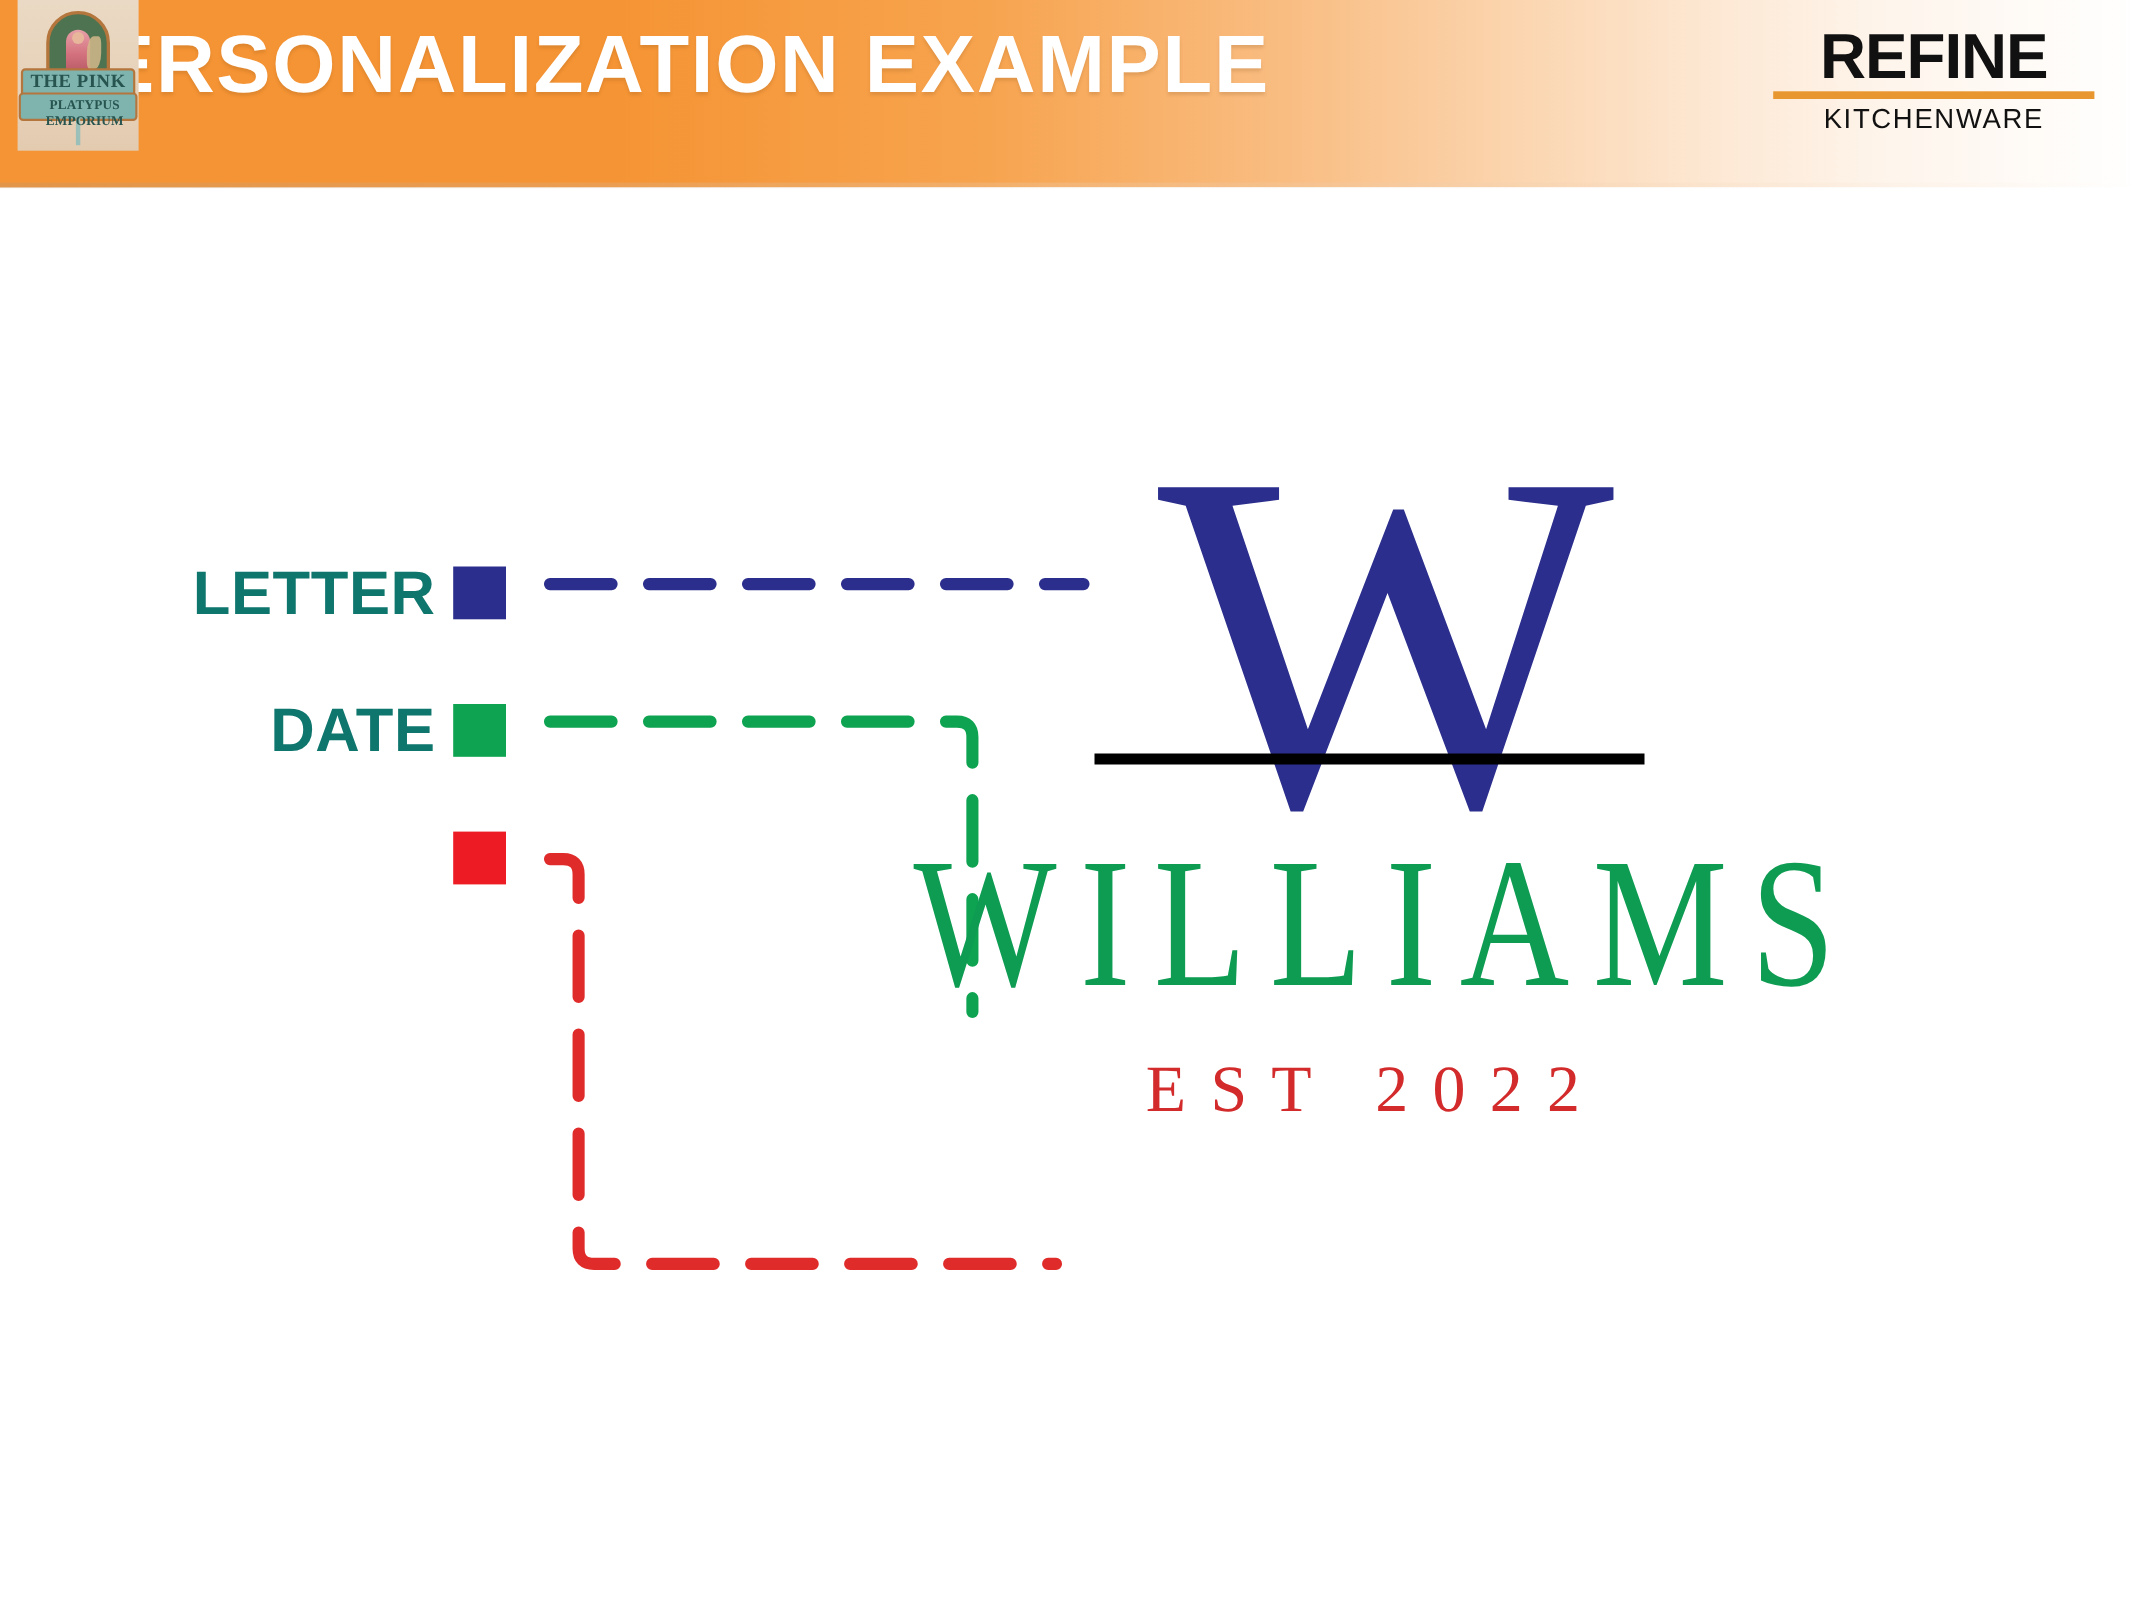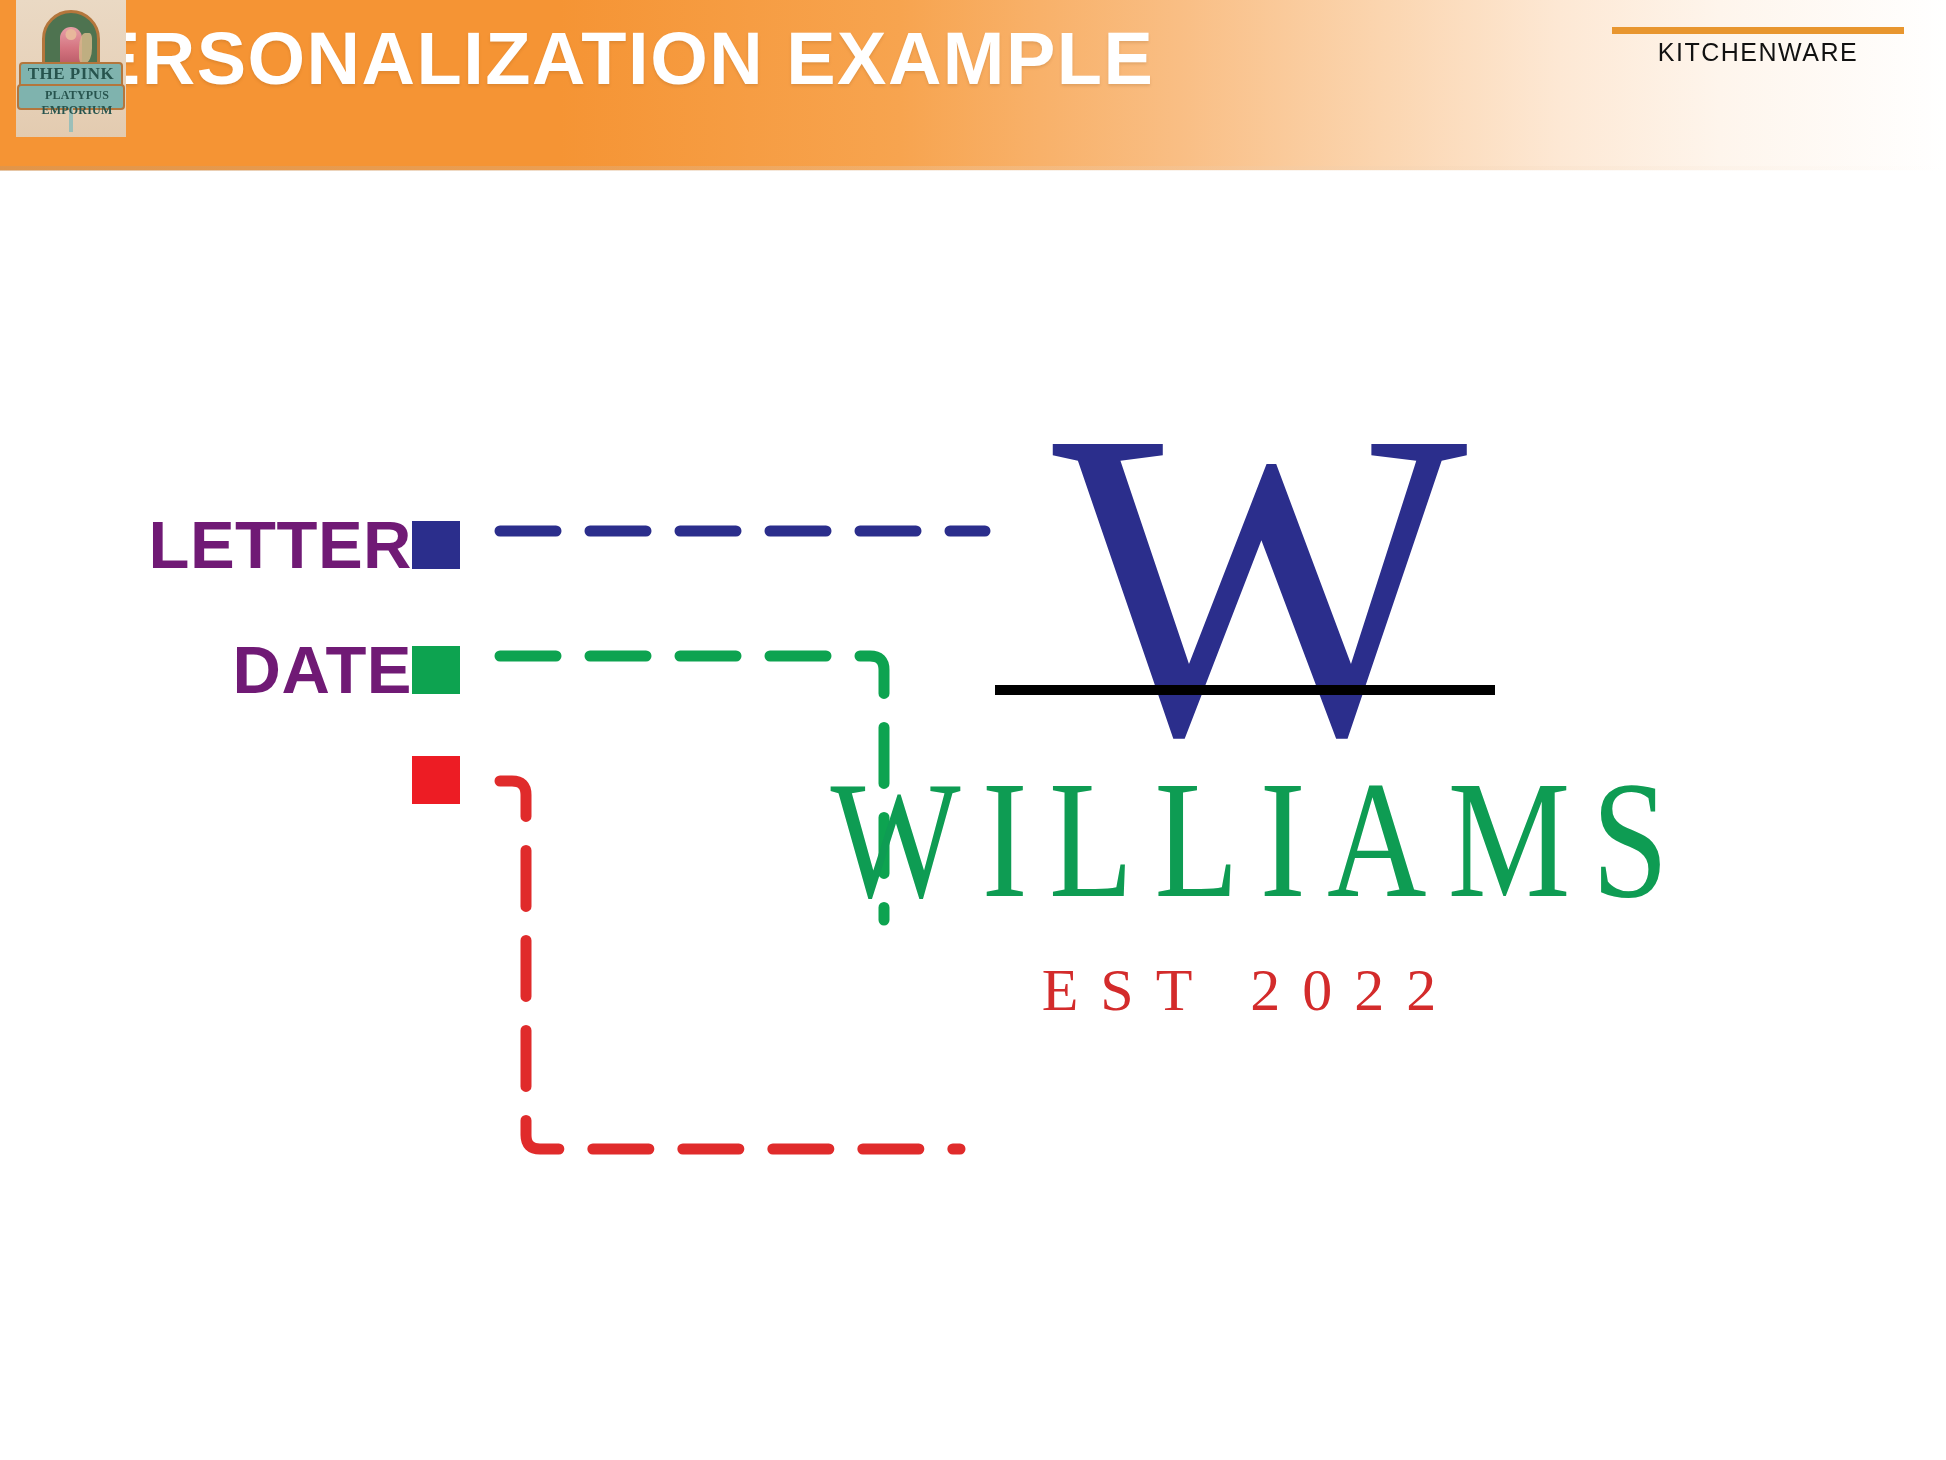--- a/index.html
+++ b/index.html
@@ -196,25 +196,26 @@
   
   .legend-row {
     position: absolute;
     display: flex;
     align-items: center;
     justify-content: flex-end;
     width: 420px;
     left: 40px;
   }
   .legend-label {
-    font-size: 67px;
-    font-weight: bold;
-    color: #701a75;
+    font-size: 56px;
+    font-weight: bold;
+    color: #0f766e;
     letter-spacing: 0.5px;
     white-space: nowrap;
+    margin-right: 16px;
   }
   .legend-swatch {
     width: 48px;
     height: 48px;
     flex: 0 0 auto;
   }
   #legend-row-letter   { top: 506px; }
   #legend-row-name     { top: 631px; }
   #legend-row-estdate  { top: 756px; }
 
@@ -298,20 +299,21 @@
     <div class="logo-wing"></div>
   </div>
   <div class="logo-banner"></div>
   <div class="logo-banner2"></div>
   <div class="logo-text-top">THE PINK</div>
   <div class="logo-text-bottom">PLATYPUS EMPORIUM</div>
   <div class="logo-stem"></div>
 </div>
 
 <div id="brand-logo">
+  <div id="brand-name">REFINE</div>
   <div id="brand-rule"></div>
   <div id="brand-sub">KITCHENWARE</div>
 </div>
 
 <div class="legend-row" id="legend-row-letter">
   <span class="legend-label">LETTER</span>
   <span class="legend-swatch" style="background:#2B2E8C;"></span>
 </div>
 
 <div class="legend-row" id="legend-row-name">

